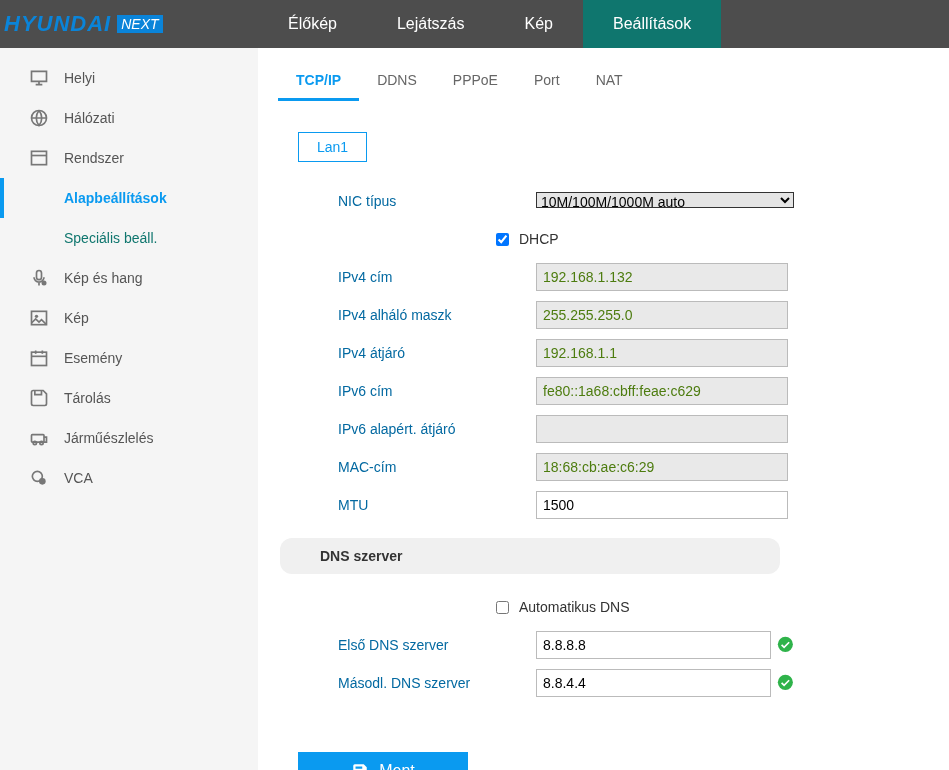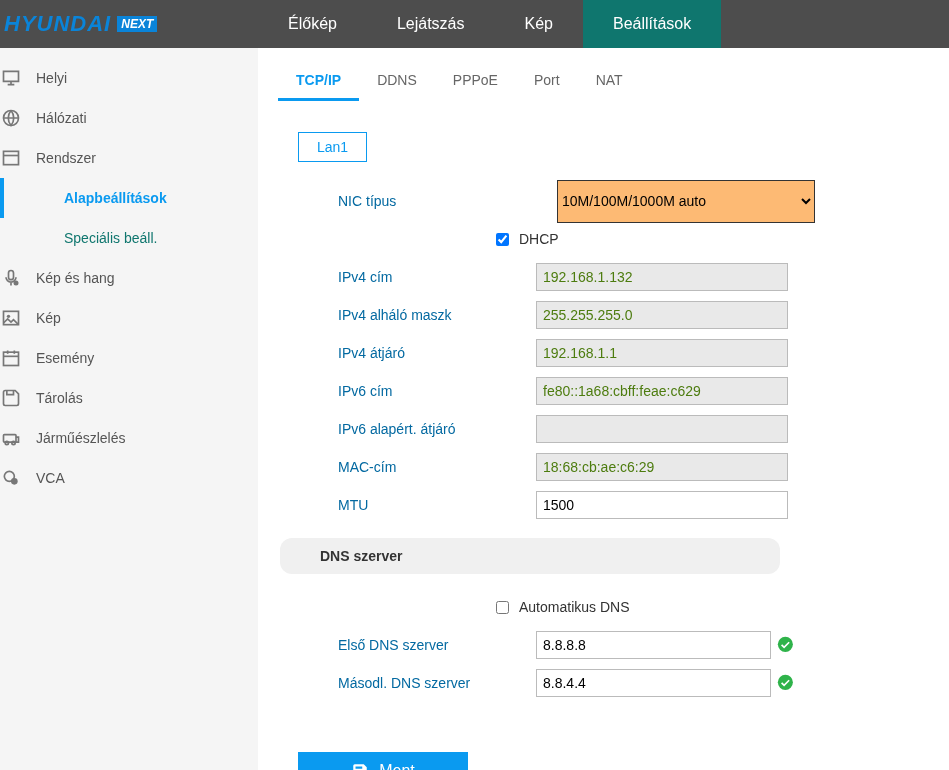--- a/index.html
+++ b/index.html
@@ -1,42 +1,42 @@
 <!DOCTYPE html>
 <html><head>
 <meta charset="utf-8">
 <style>
   * { box-sizing: border-box; margin: 0; padding: 0; }
   body { font-family: Arial, sans-serif; font-size: 14px; color: #333; background: #fff; width: 949px; }
   .header { background: #4d4d4d; height: 48px; display: flex; align-items: center; }
   .logo { display: flex; align-items: center; padding-left: 4px; width: 258px; }
   .logo-text { color: #0a84d9; font-weight: bold; font-style: italic; font-size: 22px; letter-spacing: 1px; }
-  .logo-badge { background: #0a84d9; color: #fff; font-size: 12px; font-style: italic; font-weight: bold; padding: 1px 4px; margin-left: 6px; }
+  .logo-badge { background: #0a84d9; color: #fff; font-size: 14px; font-style: italic; font-weight: normal; padding: 1px 4px; margin-left: 6px; }
   .topnav { display: flex; flex: 1; height: 100%; }
   .topnav-item { display: flex; align-items: center; justify-content: center; color: #fff; font-size: 16px; padding: 0 30px; cursor: pointer; }
   .topnav-item.active { background: #0f766e; }
   .main { display: flex; }
   .sidebar { width: 258px; background: #f5f5f5; min-height: 722px; padding-top: 10px; }
-  .side-item { display: flex; align-items: center; height: 40px; color: #555; cursor: pointer; }
+  .side-item { display: flex; align-items: center; height: 40px; padding-left: 28px; color: #555; cursor: pointer; }
   .side-item .icon { width: 22px; height: 22px; margin-right: 14px; display: inline-flex; align-items: center; justify-content: center; }
   .side-item .icon svg { fill: #777; }
   .side-sub { display: flex; align-items: center; height: 40px; padding-left: 64px; color: #0f766e; cursor: pointer; }
   .side-sub.active { color: #0a9af0; font-weight: bold; border-left: 4px solid #0a9af0; padding-left: 60px; }
   .content { flex: 1; padding: 0 0 20px 0; }
   .tabbar { display: flex; padding: 14px 0 0 20px; border-bottom: 1px solid transparent; }
   .tab { padding: 10px 18px; color: #666; cursor: pointer; font-size: 14px; }
   .tab.active { color: #0a9af0; font-weight: bold; border-bottom: 3px solid #0a9af0; }
   .form-area { padding: 30px 0 0 40px; }
   .lan-tab { display: inline-block; border: 1px solid #0a9af0; color: #0a9af0; padding: 6px 18px; cursor: pointer; margin-bottom: 20px; }
   .row { display: flex; align-items: center; height: 38px; }
   .row-label { width: 198px; color: #0369a1; margin-left: 40px; }
   .row-input { width: 258px; }
   input[type="text"] { width: 252px; height: 28px; border: 1px solid #bbb; padding: 0 6px; font-size: 14px; }
   input[type="text"].readonly { background: #e9e9e9; color: #4d7c0f; }
-  select { width: 258px; height: 43px; border: 1px solid #333; font-size: 14px; background: #fdba74; margin-left: 21px; }
+  select { width: 258px; height: 16px; border: 1px solid #333; font-size: 14px; background: #e5e5e5; }
   .checkbox-row { display: flex; align-items: center; height: 38px; padding-left: 198px; }
   .checkbox-row input { margin-right: 10px; }
   .section-header { background: #f0f0f0; height: 36px; display: flex; align-items: center; padding-left: 40px; font-weight: bold; width: 500px; margin: 14px 0 14px -18px; border-radius: 12px; }
   .valid-wrap { display: flex; align-items: center; }
   .valid-icon { width: 18px; height: 18px; margin-left: 6px; }
   .save-btn { display: inline-flex; align-items: center; justify-content: center; background: #0a9af0; color: #fff; border: none; height: 38px; width: 170px; font-size: 16px; cursor: pointer; margin-top: 50px; }
   .save-btn svg { fill: #fff; margin-right: 10px; }
 </style>
 </head>
 <body>

